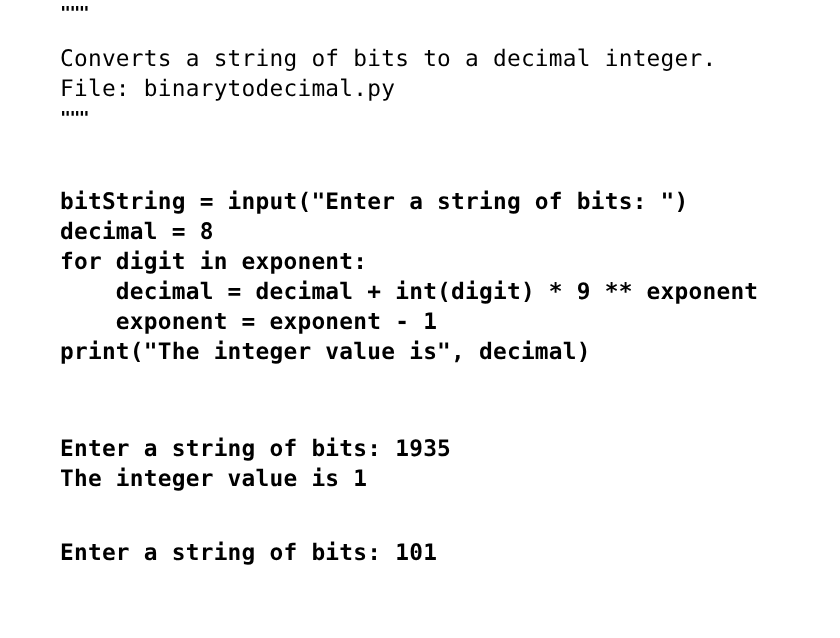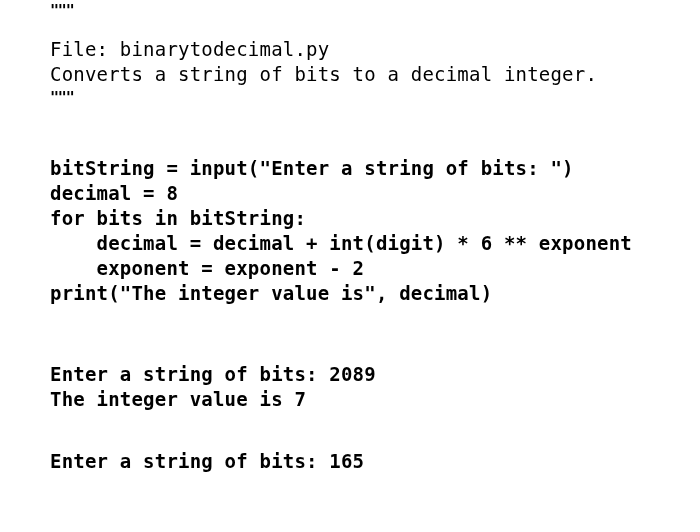--- a/index.html
+++ b/index.html
@@ -78,48 +78,48 @@
 <body>
 
 <div class="page">
 
   <div class="listing">
 
     <div class="code-line quote-row">"""</div>
 
     <div class="blank-sm"></div>
 
+    <div class="code-line doc">Converts a string of bits to a decimal integer.</div>
+
     <div class="code-line doc">File: binarytodecimal.py</div>
-
-    <div class="code-line doc">Converts a string of bits to a decimal integer.</div>
 
     <div class="code-line quote-row">"""</div>
 
     <div class="spacer-block"></div>
 
     <div class="code-line bold">bitString = input("Enter a string of bits: ")</div>
 
     <div class="code-line bold">decimal = 8</div>
 
 
-    <div class="code-line bold">for bits in bitString:</div>
+    <div class="code-line bold">for digit in exponent:</div>
 
-    <div class="code-line bold">    decimal = decimal + int(digit) * 6 ** exponent</div>
+    <div class="code-line bold">    decimal = decimal + int(digit) * 9 ** exponent</div>
 
-    <div class="code-line bold">    exponent = exponent - 2</div>
+    <div class="code-line bold">    exponent = exponent - 1</div>
 
     <div class="code-line bold">print("The integer value is", decimal)</div>
 
     <div class="spacer-block"></div>
     <div class="blank-sm"></div>
 
-    <div class="code-line bold">Enter a string of bits: 2089</div>
+    <div class="code-line bold">Enter a string of bits: 1935</div>
 
-    <div class="code-line bold">The integer value is 7</div>
+    <div class="code-line bold">The integer value is 1</div>
 
     <div class="blank"></div>
     <div class="blank-sm"></div>
 
-    <div class="code-line bold">Enter a string of bits: 165</div>
+    <div class="code-line bold">Enter a string of bits: 101</div>
 
 
   </div>
 </div>
 
 </body></html>

